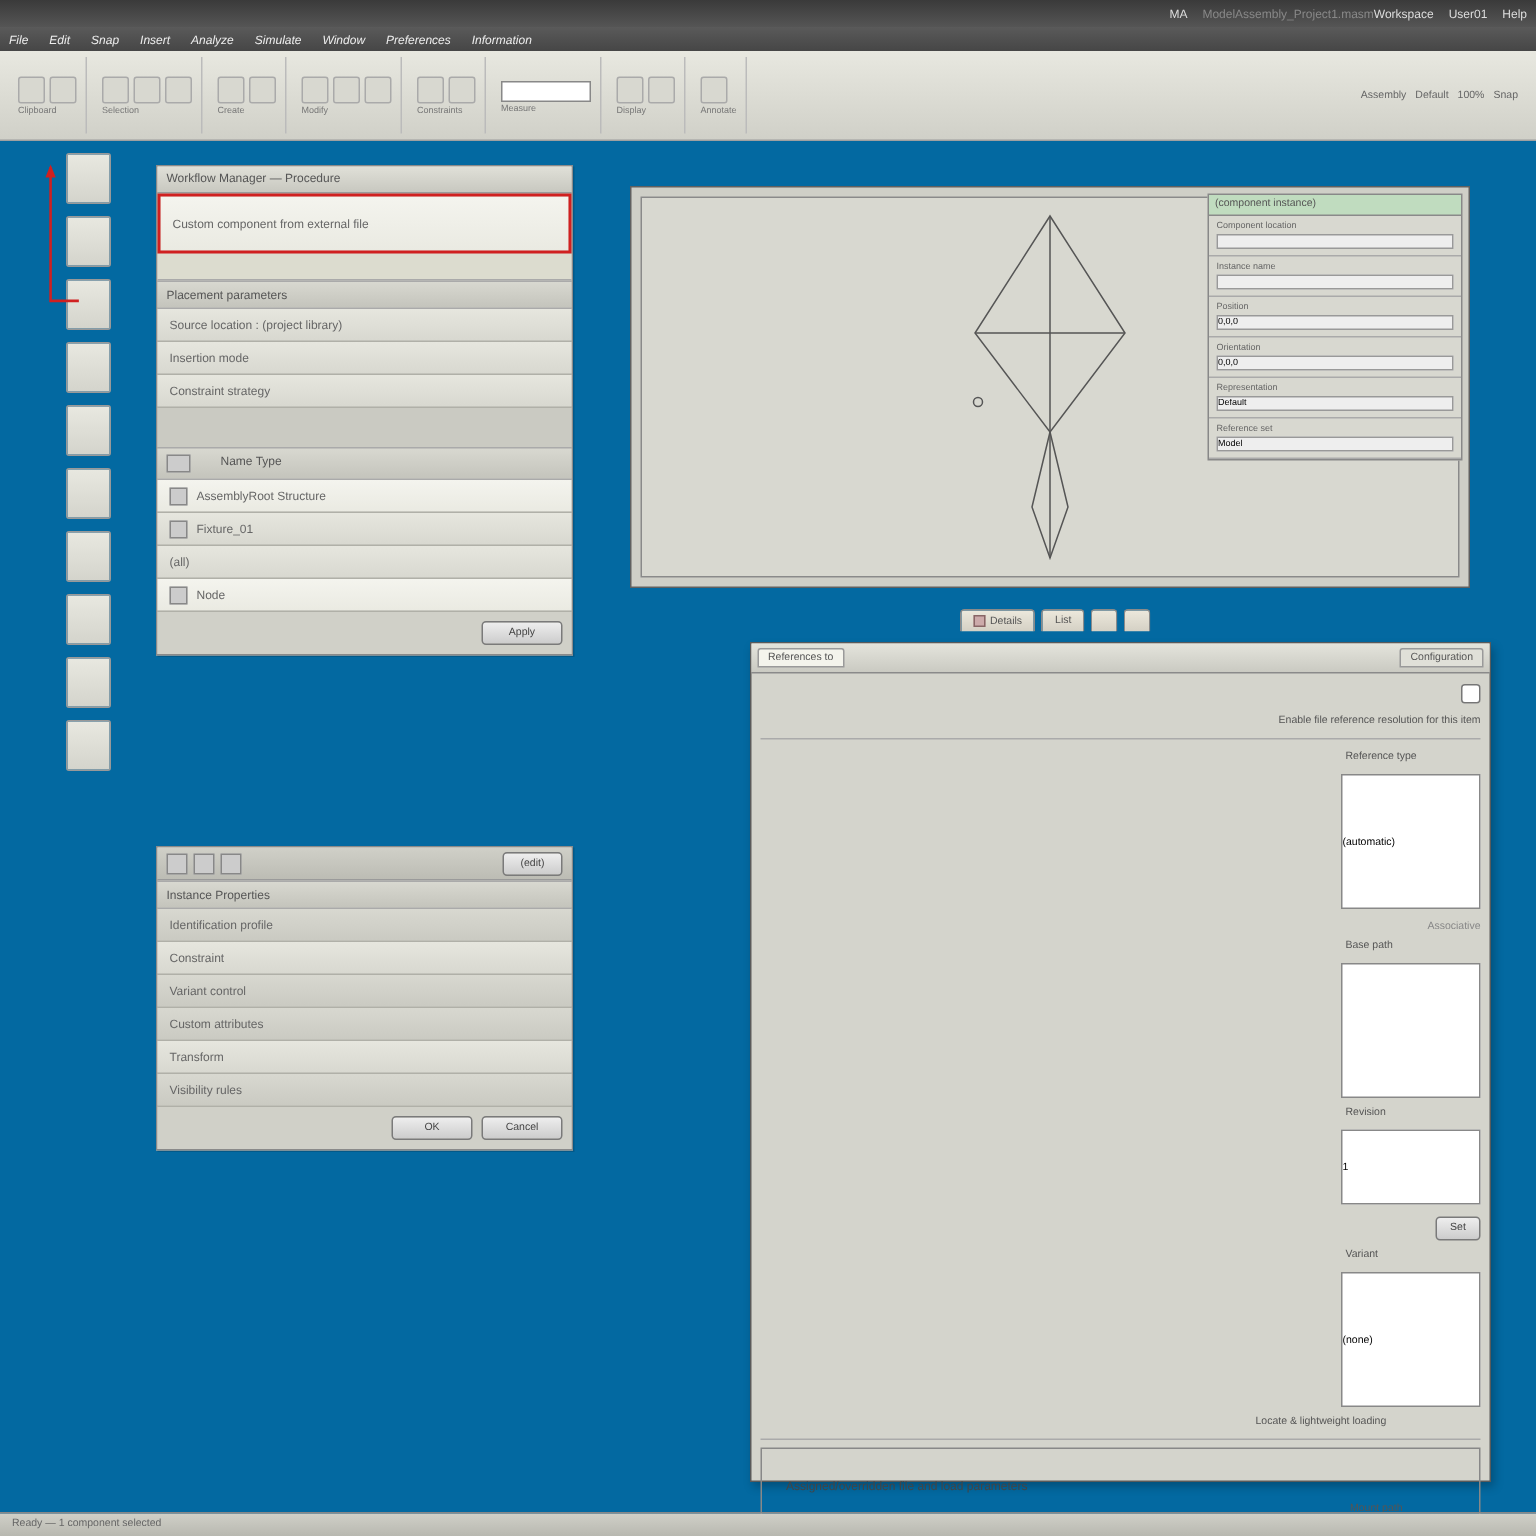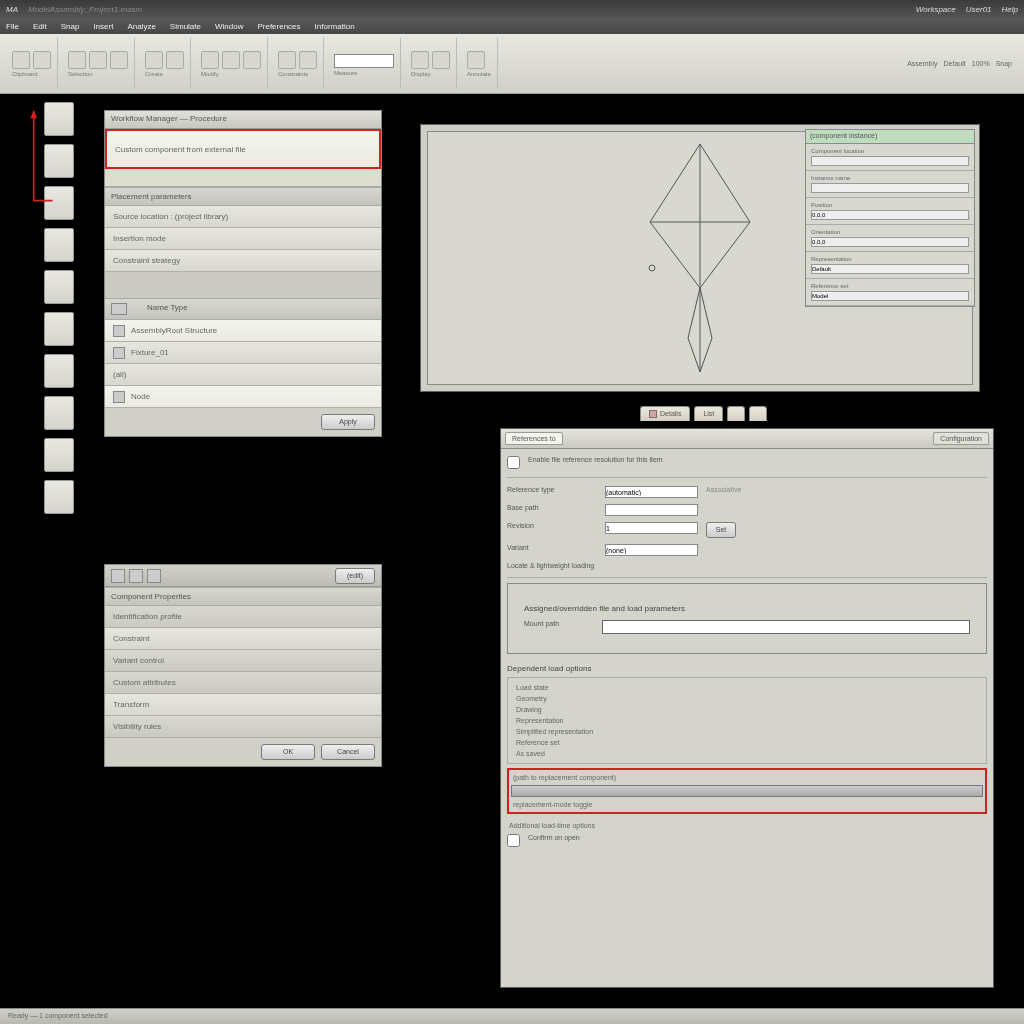--- a/index.html
+++ b/index.html
@@ -1,35 +1,35 @@
 <!DOCTYPE html>
 <html><head>
 <meta charset="utf-8">
 <style>
 * { box-sizing: border-box; margin: 0; padding: 0; font-family: Arial, sans-serif; }
 body { width: 1024px; height: 1024px; background: #c8c8c0; overflow: hidden; position: relative; }
 
 
-.titlebar { height: 18px; background: linear-gradient(#3a3a3a,#555); display:flex; align-items:center; padding:0 6px; color:#ddd; font-size:8px; justify-content:space-between;font-style:italic;}
+.titlebar { height: 18px; background: linear-gradient(#3a3a3a,#555); display:flex; align-items:center; padding:0 6px; color:#ddd; font-size:8px; justify-content:flex-end;}
 .titlebar .left, .titlebar .right { display:flex; gap:10px; }
 
 
-.menubar { height: 16px; background: linear-gradient(#5a5a5a,#464646); display:flex; align-items:center; padding:0 6px; gap:14px; color:#eee; font-size:8px;}
+.menubar { height: 16px; background: linear-gradient(#5a5a5a,#464646); display:flex; align-items:center; padding:0 6px; gap:14px; color:#eee; font-size:8px;font-style:italic;}
 .menubar span { cursor:default; }
 
 
 .ribbon { height: 60px; background: linear-gradient(#e8e8e0,#d0d0c8); border-bottom:1px solid #a0a0a0; display:flex; padding:4px 6px; gap:4px; }
 .ribbon-group { border-right:1px solid #bbb; padding:0 6px; display:flex; flex-direction:column; justify-content:center; font-size:7px; color:#666; gap:2px;}
 .ribbon-group .icons { display:flex; gap:3px; }
 .ribbon-group .rib-icon { width:18px; height:18px; background:#d8d8d0; border:1px solid #aaa; border-radius:2px;}
 .ribbon-group .rib-label { font-size:6px; color:#777; }
 .ribbon .searchbox { width:60px; height:14px; background:#fff; border:1px solid #888; margin-top:2px;}
 
 
-.main { position:relative; height: 930px; background:#000000; }
+.main { position:relative; height: 930px; background:#0369a1; }
 
 
 .toolpalette { position:absolute; left:44px; top:8px; width:34px; display:flex; flex-direction:column; gap:8px;}
 .toolpalette .tp-cell { width:30px; height:34px; border:1px solid #999; background:linear-gradient(#e8e8e0,#d4d4cc); border-radius:2px;}
 
 
 .redarrow { position:absolute; left:26px; top:14px; width:36px; height:120px; pointer-events:none;}
 
 
 .panel { position:absolute; background:#d6d6ce; border:1px solid #8a8a8a; box-shadow: 1px 1px 0 rgba(0,0,0,.15);}
@@ -58,21 +58,21 @@
 .props .prow { border-bottom:1px solid #aaa; font-size:6px; color:#666; padding:4px 5px; display:flex; flex-direction:column; gap:2px;}
 .props input { width:100%; height:10px; border:1px solid #999; background:#eee; font-size:6px;}
 
 
 .dialog { position:absolute; background:#d4d4cc; border:1px solid #5a5a5a; box-shadow:2px 3px 6px rgba(0,0,0,.25);}
 .dialog .tabbar { height:20px; background:linear-gradient(#e4e4dc,#cacac2); border-bottom:1px solid #8a8a8a; display:flex; align-items:center; padding:0 4px; gap:4px; font-size:7px; color:#555;}
 .dialog .tabbar .tab { padding:2px 6px; border:1px solid #9a9a9a; background:#e0e0d8; border-radius:2px 2px 0 0;}
 .dialog .tabbar .tab.active { background:#f4f4ec;}
 .dialog .body { padding:4px 6px; font-size:7px; color:#555;}
 .dialog .body .hline { border-bottom:1px solid #aaa; margin:5px 0;}
-.dialog .body .field-row { display:flex; align-items:flex-start; gap:8px; padding:3px 0; font-size:7px;}
+.dialog .body .field-row { display:flex; align-items:flex-end; gap:8px; padding:3px 0; font-size:7px;flex-direction:column;}
 .dialog .body .field-row input[type=text]{ height:12px; border:1px solid #888; background:#fff; flex:0 0 90px; font-size:7px;}
 .dialog .body .field-row .wide { flex:1; height:14px; background:#fff; border:1px solid #666;}
 .dialog .body .section-title { font-size:8px; color:#444; padding:4px 0;}
 .dialog .body .listline { padding:2px 2px; font-size:7px; color:#666;}
 .dialog .hl-block { border:2px solid #d02020; padding:2px; margin-top:4px;}
 .dialog .hl-block .gr { height:12px; background:linear-gradient(#ccc,#aaa); border:1px solid #777; margin:2px 0;}
 
 
 .minitabs { position:absolute; display:flex; gap:4px;}
 .minitabs .mt { padding:3px 8px; font-size:7px; color:#555; background:linear-gradient(#ece8dc,#d4d0c4); border:1px solid #8a8a8a; border-bottom:none; border-radius:3px 3px 0 0;}
@@ -232,21 +232,21 @@
   </div>
 
   <div class="panel" style="left:104px; top:470px; width:278px;">
     <div class="panel-title" style="height:22px; display:flex; align-items:center; gap:4px; background:linear-gradient(#d0d0c8,#bcbcb4);">
       <span style="width:14px;height:14px;border:1px solid #888;background:#ccc;"></span>
       <span style="width:14px;height:14px;border:1px solid #888;background:#ccc;"></span>
       <span style="width:14px;height:14px;border:1px solid #888;background:#ccc;"></span>
       <span style="flex:1"></span>
       <span class="btn" style="min-width:40px;">(edit)</span>
     </div>
-    <div class="subheader">Component Properties</div>
+    <div class="subheader">Instance Properties</div>
     <div class="row dark">Identification profile</div>
     <div class="row">Constraint</div>
     <div class="row dark">Variant control</div>
     <div class="row dark">Custom attributes</div>
     <div class="row">Transform</div>
     <div class="row dark">Visibility rules</div>
     <div class="panel-footer">
       <span class="btn">OK</span>
       <span class="btn">Cancel</span>
     </div>

